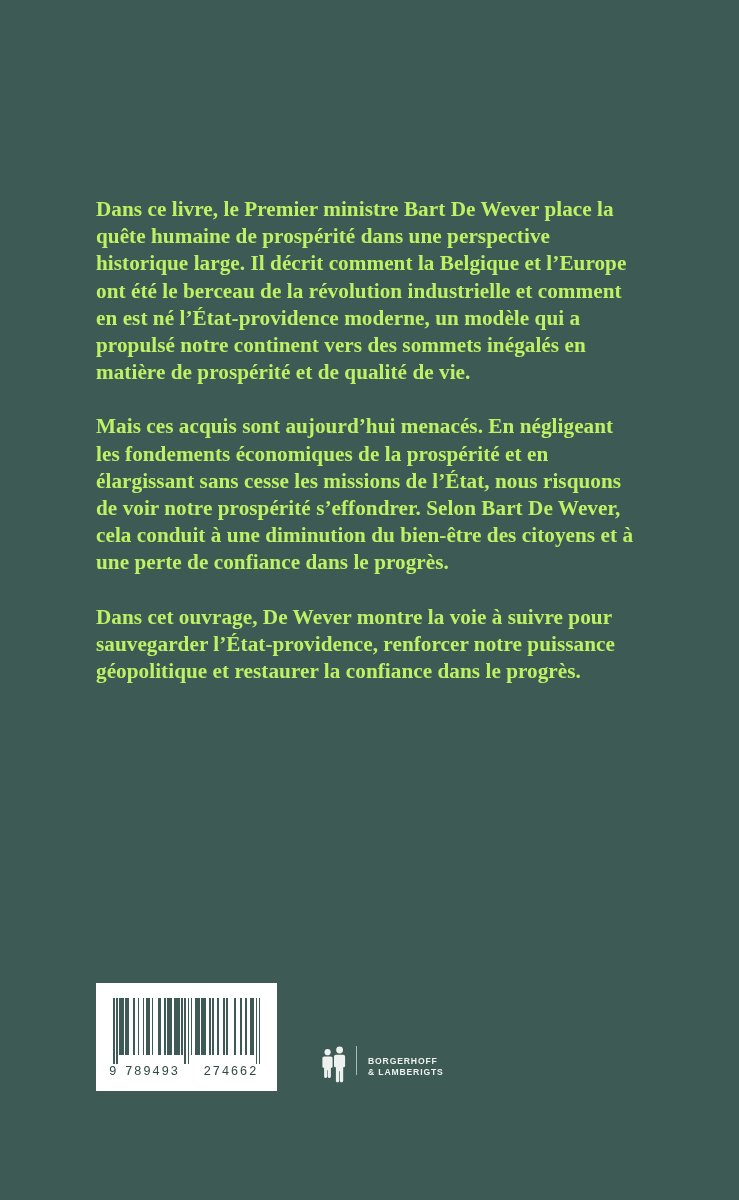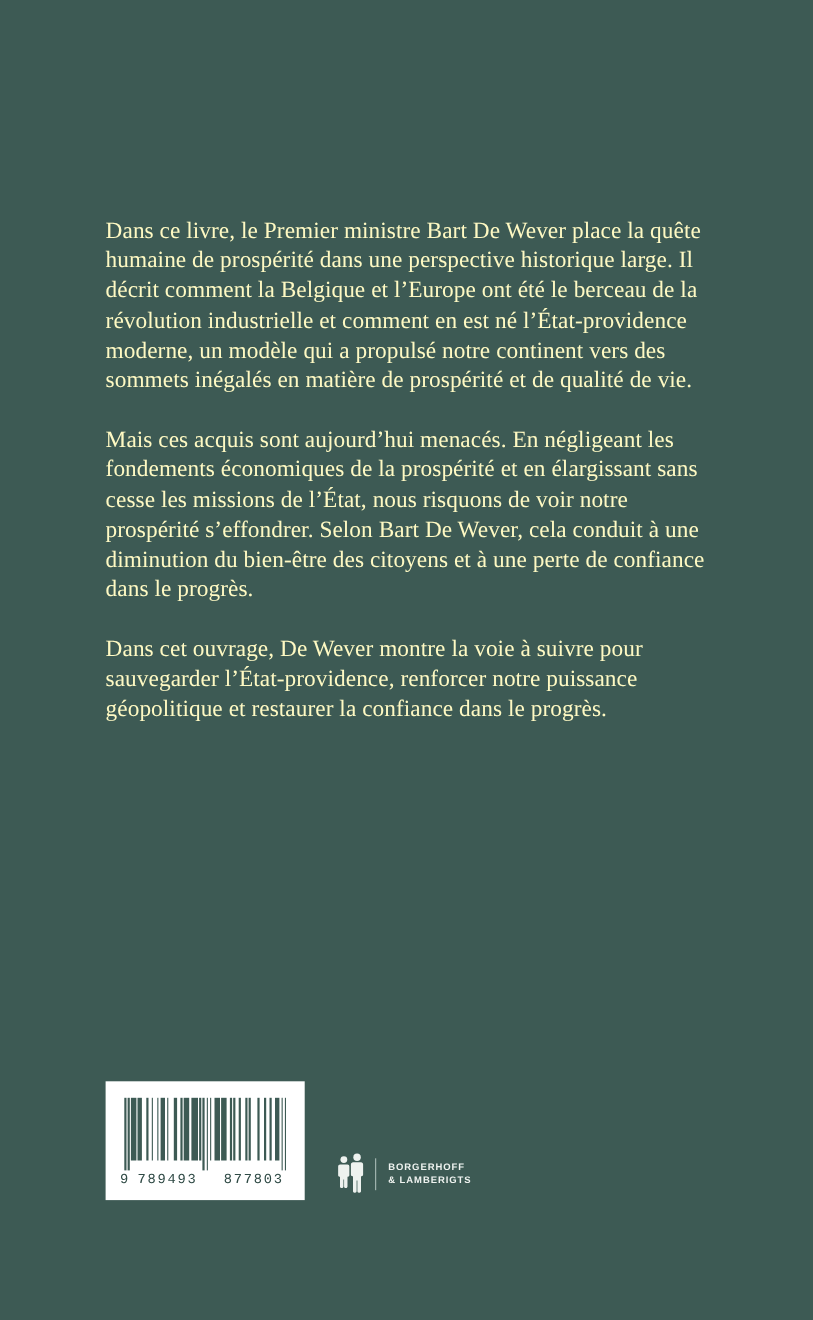--- a/index.html
+++ b/index.html
@@ -19,26 +19,27 @@
     inset: 0;
     background: #3d5a54;
   }
   #blurb {
     position: absolute;
     left: 96px;
     top: 196px;
     width: 546px;
   }
   .para {
-    color: #fef9c3;
+    color: #bef264;
     font-size: 21.2px;
     line-height: 27.2px;
     letter-spacing: 0.05px;
     margin: 0 0 27px 0;
     text-align: left;
+    font-weight: bold;
     -webkit-font-smoothing: antialiased;
   }
   .para:last-child {
     margin-bottom: 11px;
   }
 
   
   #barcode-block {
     position: absolute;
     left: 96px;
@@ -81,25 +82,24 @@
     color: #2f4a45;
     letter-spacing: 1.6px;
   }
   .bc-d1 { width: 16px; text-align: left; padding-left: 1px; }
   .bc-d2 { flex: 1; text-align: left; }
   .bc-d3 { flex: 1; text-align: center; }
 
   
   #publisher {
     position: absolute;
-    left: 305px;
+    left: 320px;
     top: 1046px;
     height: 42px;
     display: flex;
-    align-items: center;
   }
   #pub-mark {
     width: 30px;
     height: 38px;
     display: block;
   }
   #pub-rule {
     width: 1px;
     height: 29px;
     background: #a9bbb6;
@@ -186,21 +186,21 @@
         <i class="w" style="width: 3.11579px;"></i>
         <i style="width: 4.67368px;"></i>
         <i class="w" style="width: 1.55789px;"></i>
         <i class="g" style="width: 1.55789px;"></i>
         <i class="w" style="width: 1.55789px;"></i>
         <i class="g" style="width: 1.55789px;"></i>
       </div>
     <div class="bc-digits">
       <span class="bc-d1">9</span>
       <span class="bc-d2">789493</span>
-      <span class="bc-d3">877803</span>
+      <span class="bc-d3">274662</span>
     </div>
   </div>
 
   <div id="publisher">
     <svg id="pub-mark" viewBox="0 0 30 38">
 
       <circle cx="7.6" cy="6.2" r="3.1" fill="#eef2ef"></circle>
       <path d="M4.3 10.6h6.6c1.0 0 1.7 .8 1.7 1.8v8.0c0 .8-.5 1.3-1.2 1.3h-.5v8.9c0 .8-.6 1.4-1.3 1.4h-.6c-.7 0-1.2-.6-1.2-1.4v-6.3h-.6v6.3c0 .8-.6 1.4-1.3 1.4h-.6c-.7 0-1.2-.6-1.2-1.4v-8.9h-.5c-.7 0-1.2-.5-1.2-1.3v-8.0c0-1.0.8-1.8 1.8-1.8z" fill="#eef2ef"></path>
 
       <circle cx="19.6" cy="4.0" r="3.4" fill="#eef2ef"></circle>

